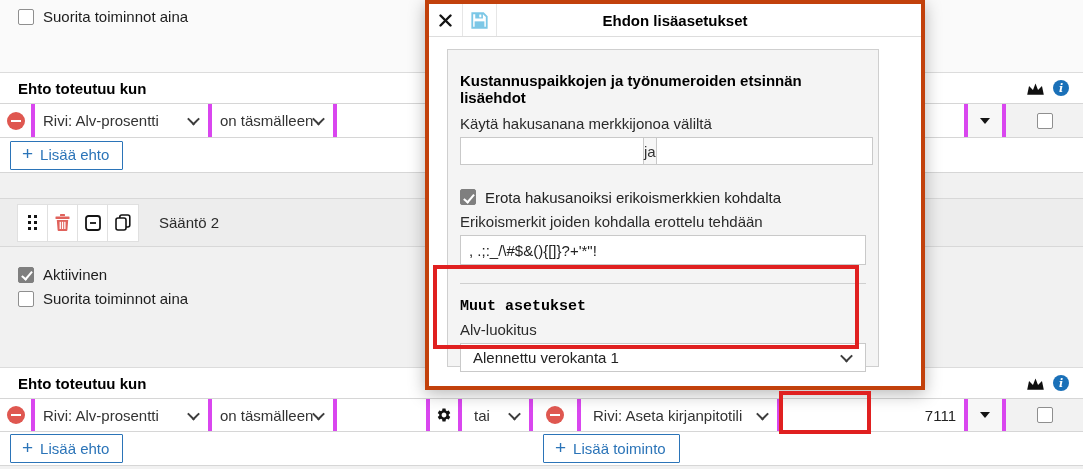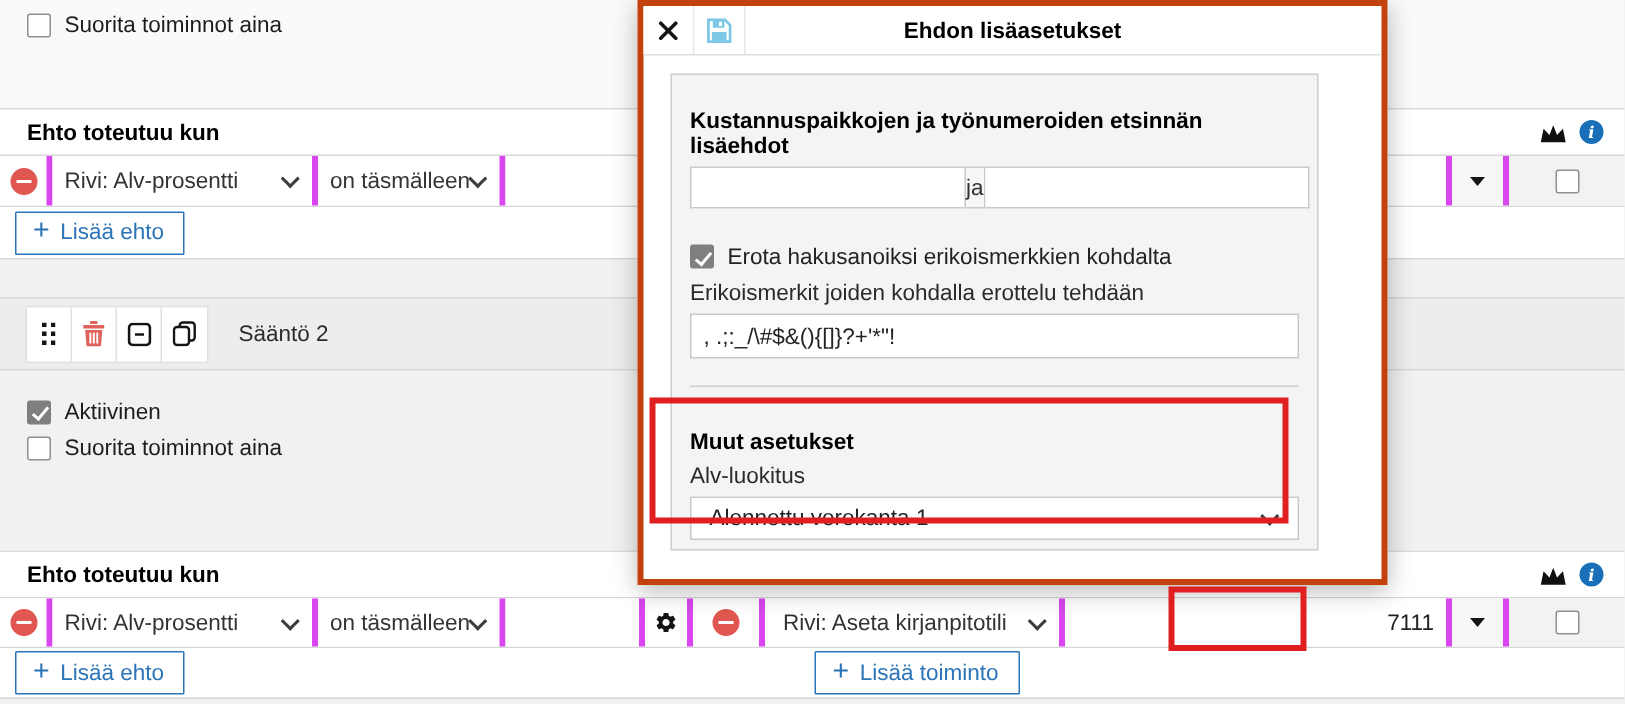--- a/index.html
+++ b/index.html
@@ -71,21 +71,21 @@
   .m-heading { margin-top:22px; font-weight:bold; color:#000; }
   .m-label { margin-top:9px; color:#2a2a2a; }
   .input-group { margin-top:5px; display:flex; height:28px; }
   .tb { border:1px solid #c9c9c9; background:#fff; font:inherit; color:#222; padding:0 8px; outline:none; }
   .input-group .tb.from { width:183px; border-right:none; }
   .input-group .addon { width:25px; background:#f7f7f7; border:1px solid #c9c9c9; display:flex; align-items:center; justify-content:center; color:#333; }
   .input-group .tb.to { flex:1; border-left:none; }
   .m-check-row { margin-top:24px; display:flex; align-items:flex-start; gap:9px; }
   .tb.special { margin-top:5px; width:100%; height:30px; display:block; }
   .m-divider { margin-top:18px; border:none; border-top:1px solid #cfcfcf; }
-  .m-heading2 { margin-top:28px; }
+  .m-heading2 { margin-top:14px;font-family:Liberation Mono, monospace; }
   .m-select { margin-top:5px; height:29px; background:#fff; border:1px solid #c9c9c9; display:flex; align-items:center; padding:0 14px 0 12px; cursor:pointer; color:#222; }
   .m-select .txt { flex:1; }
 
   
   .annot { position:absolute; border:4px solid #e02020; z-index:30; pointer-events:none; }
   .annot.box1 { left:433px; top:265px; width:426px; height:84px; }
   .annot.box2 { left:779px; top:391px; width:92px; height:43px; }
 
   svg { display:block; }
 </style>
@@ -221,20 +221,24 @@
       <span class="chev"></span>
     </div>
     <div class="cell input-cell" style="width:93px;">
       <input type="text" value="" style="">
     </div>
     <div class="cell gear-cell">
       <svg width="16" height="16" viewBox="0 0 24 24">
           <path fill="#141414" d="M19.14 12.94c.04-.3.06-.61.06-.94 0-.32-.02-.64-.07-.94l2.03-1.58a.49.49 0 0 0 .12-.61l-1.92-3.32a.488.488 0 0 0-.59-.22l-2.39.96c-.5-.38-1.03-.7-1.62-.94l-.36-2.54a.484.484 0 0 0-.48-.41h-3.84c-.24 0-.43.17-.47.41l-.36 2.54c-.59.24-1.13.57-1.62.94l-2.39-.96c-.22-.08-.47 0-.59.22L2.74 8.87c-.12.21-.08.47.12.61l2.03 1.58c-.05.3-.09.63-.09.94s.02.64.07.94l-2.03 1.58a.49.49 0 0 0-.12.61l1.92 3.32c.12.22.37.29.59.22l2.39-.96c.5.38 1.03.7 1.62.94l.36 2.54c.05.24.24.41.48.41h3.84c.24 0 .44-.17.47-.41l.36-2.54c.59-.24 1.13-.56 1.62-.94l2.39.96c.22.08.47 0 .59-.22l1.92-3.32a.49.49 0 0 0-.12-.61zM12 15.6c-1.98 0-3.6-1.62-3.6-3.6s1.62-3.6 3.6-3.6 3.6 1.62 3.6 3.6-1.62 3.6-3.6 3.6z"></path>
         </svg>
     </div>
+    <div class="cell dd tai-cell">
+      <span class="txt">tai</span>
+      <span class="chev"></span>
+    </div>
     <div class="cell minus-cell2">
       <div class="minus-btn"></div>
     </div>
     <div class="cell dd" style="width:200px; padding-left:12px;">
       <span class="txt">Rivi: Aseta kirjanpitotili</span>
       <span class="chev"></span>
     </div>
     <div class="cell input-cell" style="flex:1;">
       <input type="text" value="7111" style="">
     </div>
@@ -272,20 +276,21 @@
           <path d="M1.2 1.2h10.4l3.2 3.2v10.4H1.2z" fill="none" stroke="#7cc7e6" stroke-width="1.7"></path>
           <rect x="4" y="1.5" width="7.2" height="4.6" fill="#7cc7e6"></rect>
           <rect x="7.8" y="2.4" width="1.9" height="2.6" fill="#fff"></rect>
           <rect x="3.4" y="8.8" width="9.2" height="5.4" fill="#7cc7e6"></rect>
         </svg>
     </div>
     <div class="mh-title">Ehdon lisäasetukset</div>
   </div>
   <div class="modal-panel">
     <div class="m-heading">Kustannuspaikkojen ja työnumeroiden etsinnän lisäehdot</div>
+    <div class="m-label">Käytä hakusanana merkkijonoa väliltä</div>
     <div class="input-group">
       <input class="tb from" type="text" value="" style="">
       <span class="addon">ja</span>
       <input class="tb to" type="text" value="" style="">
     </div>
     <div class="m-check-row">
       <div class="cb checked"></div>
       <span>Erota hakusanoiksi erikoismerkkien kohdalta</span>
     </div>
     <div class="m-label" style="margin-top:7px;">Erikoismerkit joiden kohdalla erottelu tehdään</div>

